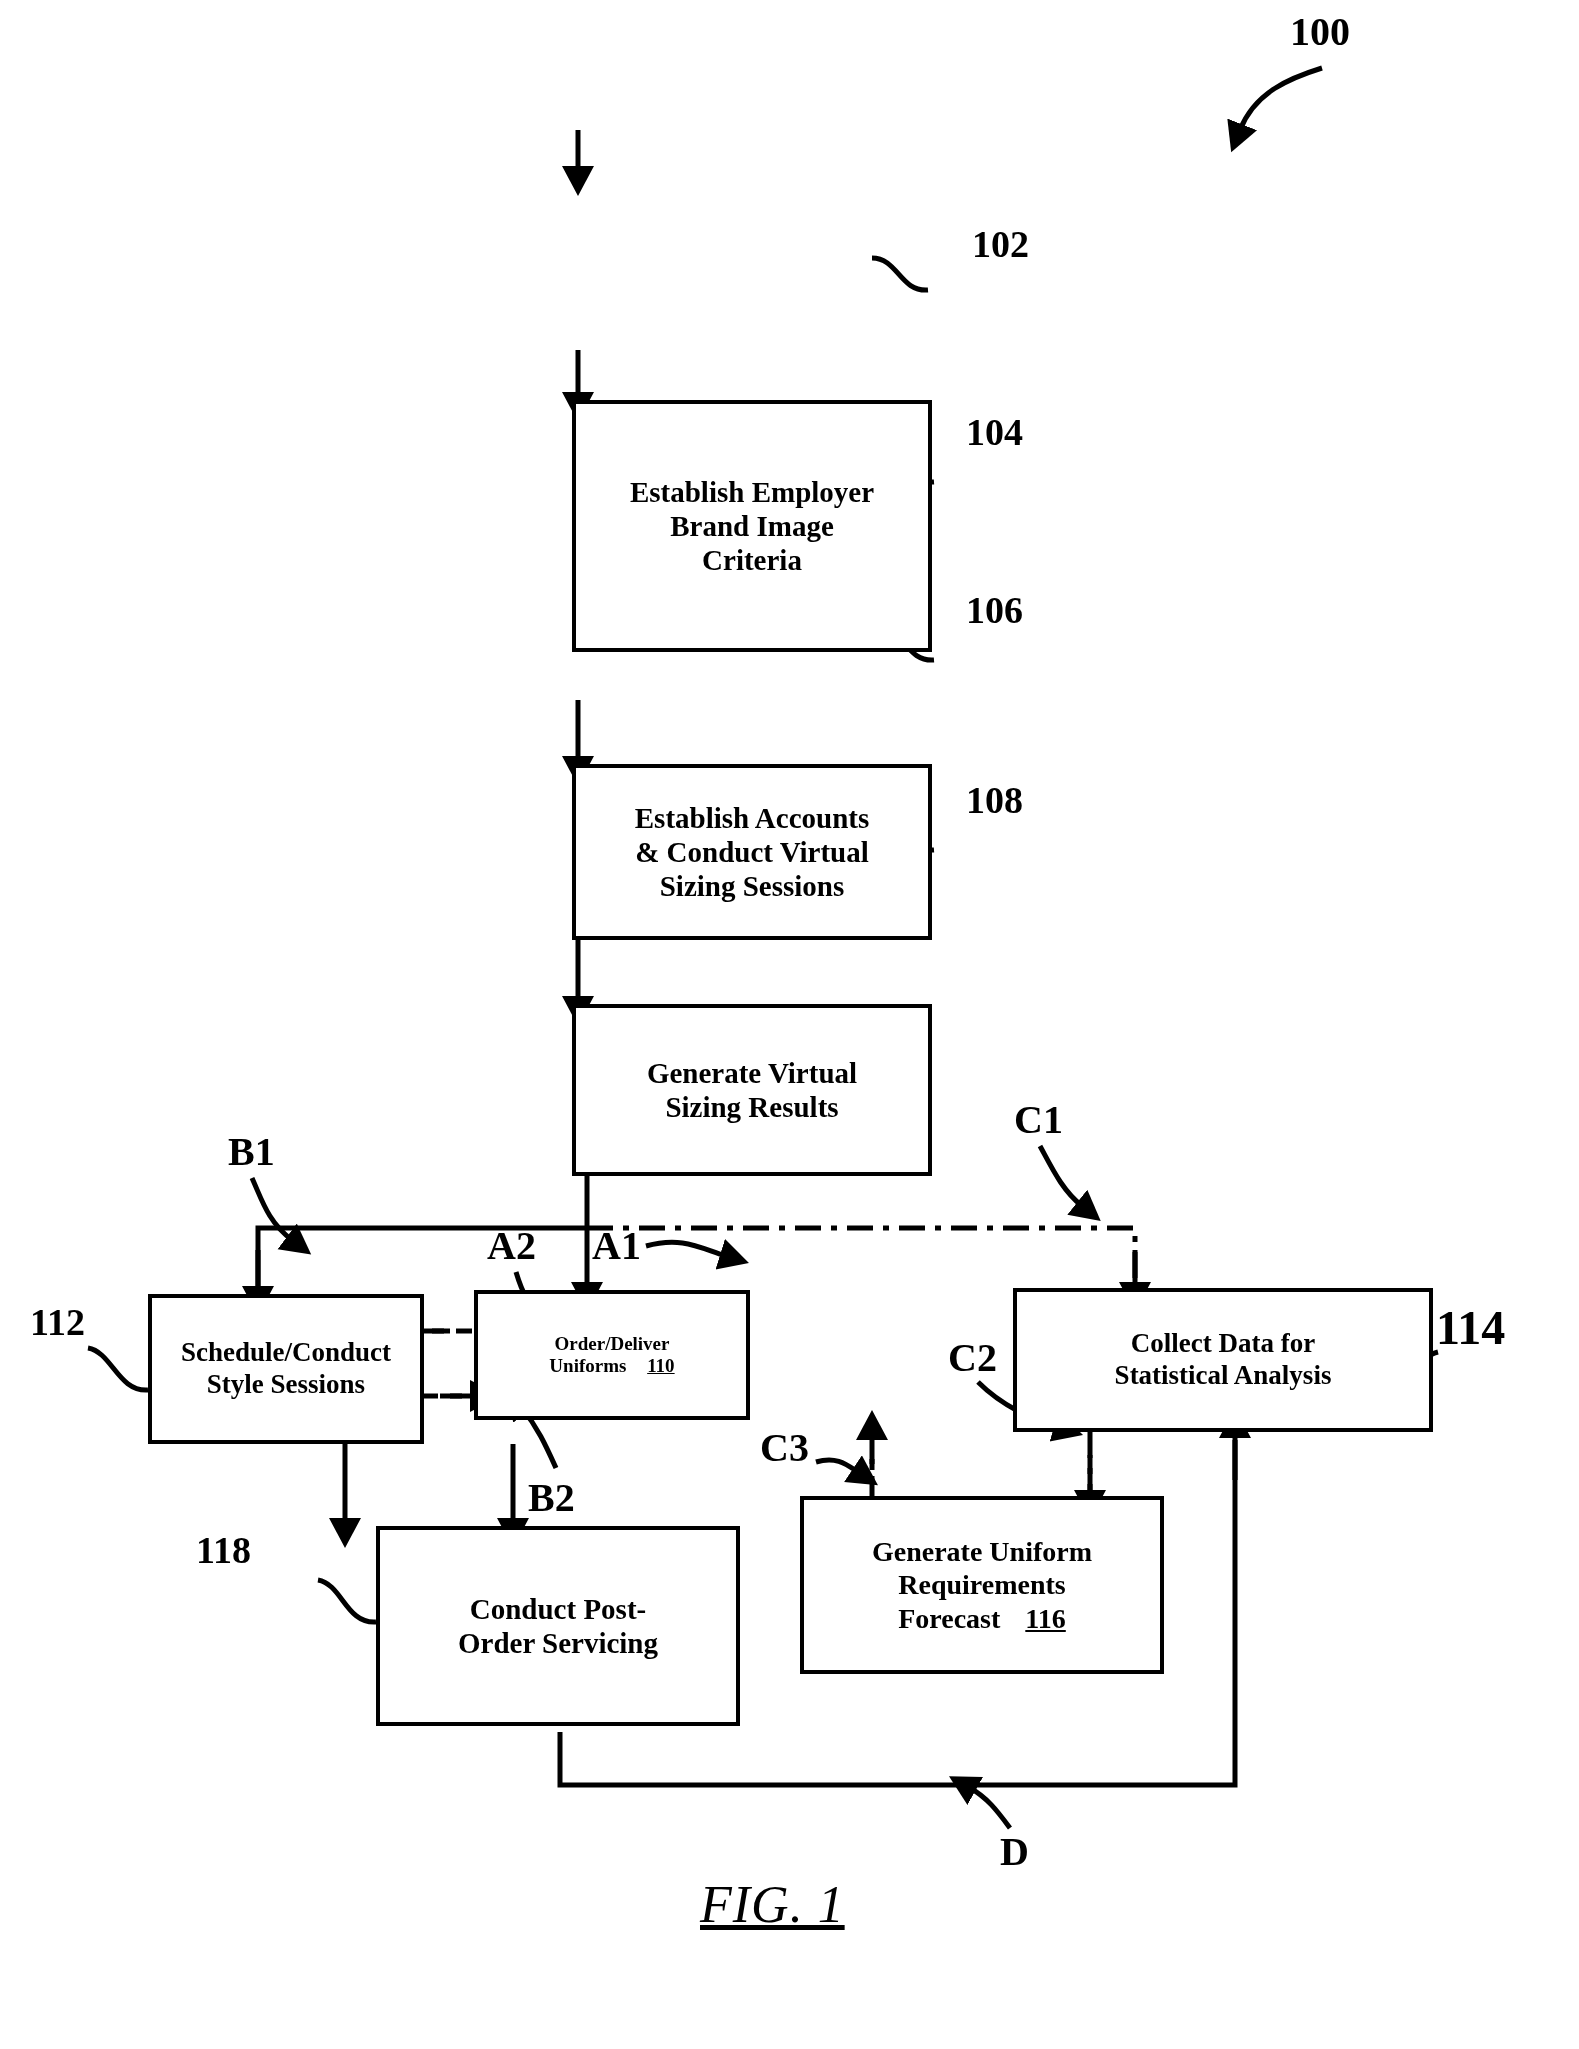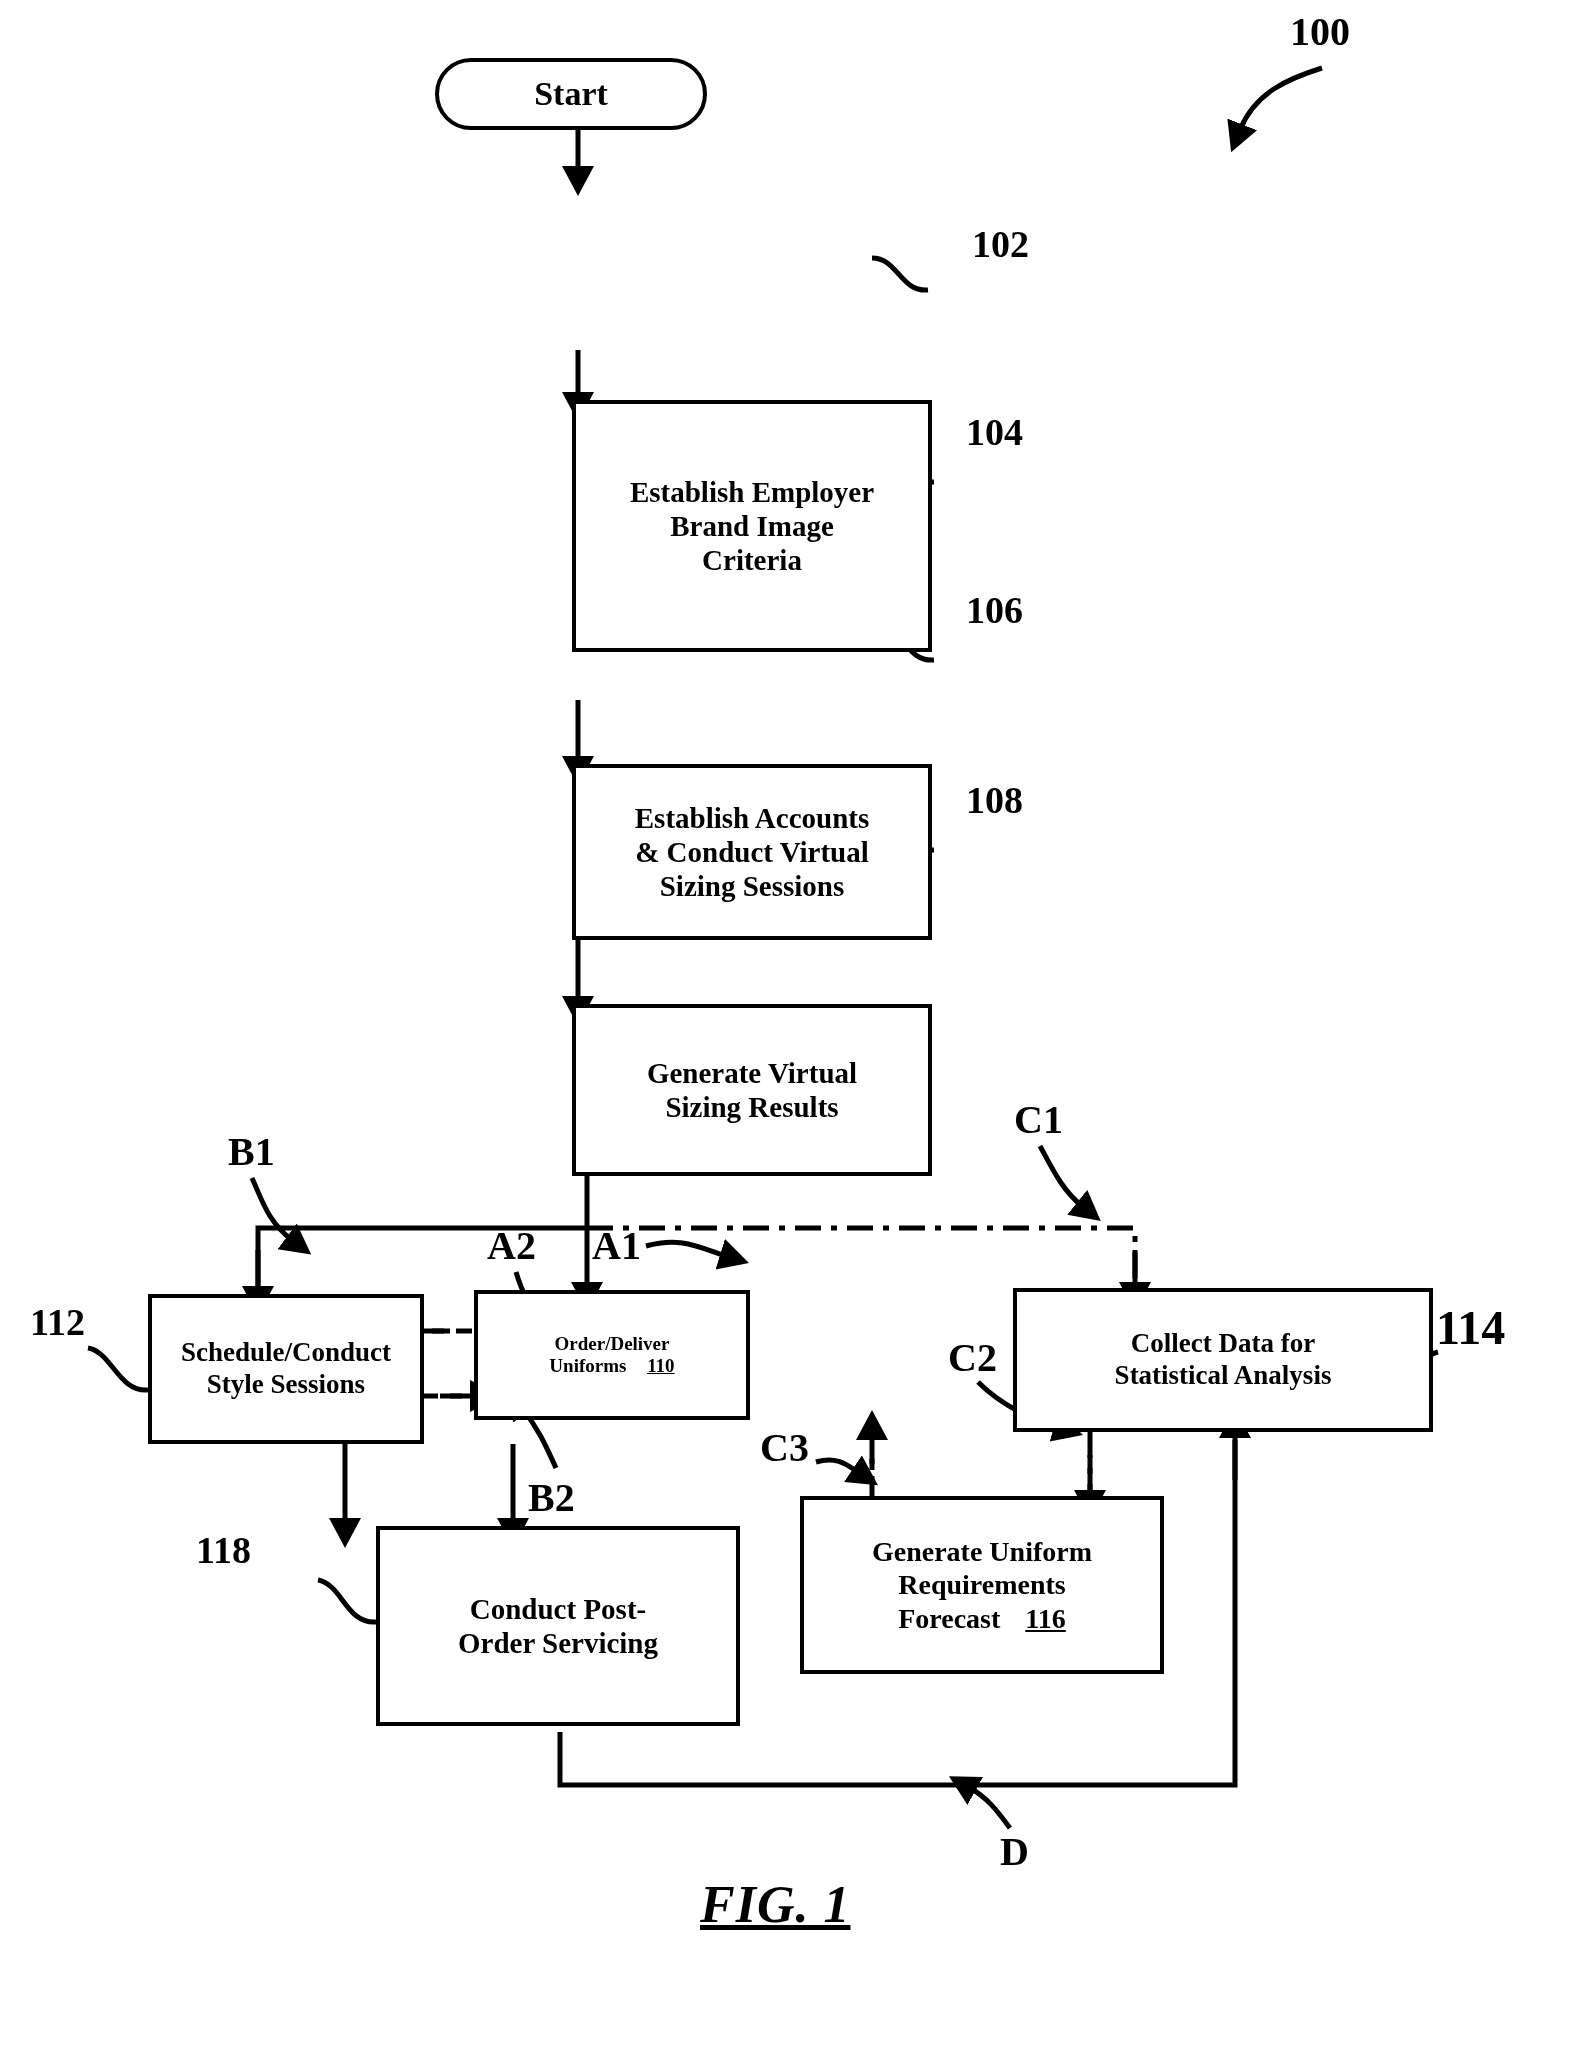--- a/index.html
+++ b/index.html
@@ -7,21 +7,21 @@
        font-family:"Liberation Serif","DejaVu Serif",serif;color:#000;}
   #fig{position:absolute;left:0;top:0;width:1579px;height:2049px;}
   .node{position:absolute;box-sizing:border-box;border:4px solid #000;background:#fff;
         display:flex;flex-direction:column;align-items:center;justify-content:center;
         text-align:center;font-weight:bold;line-height:1.18;}
   .pill{border-radius:60px;}
   .node .ln{display:block;white-space:nowrap;}
   .reflabel{position:absolute;font-weight:bold;white-space:nowrap;}
   .conn{position:absolute;font-weight:bold;white-space:nowrap;}
   .inlineref{text-decoration:underline;font-weight:bold;}
-  .figcap{position:absolute;font-style:italic;font-weight:bold;
+  .figcap{position:absolute;font-style:italic;font-weight:normal;
           text-decoration:underline;white-space:nowrap;letter-spacing:1px;}
   svg{position:absolute;left:0;top:0;width:1579px;height:2049px;overflow:visible;}
 </style>
 </head>
 <body>
 
 <div id="fig">
 
   <svg viewBox="0 0 1579 2049">
     <defs>
@@ -97,23 +97,20 @@
       <path d="M516,1272 C522,1292 528,1306 548,1322" marker-end="url(#ah)"></path>
       <path d="M646,1246 C682,1236 700,1248 726,1256" marker-end="url(#ah)"></path>
       <path d="M1040,1146 C1052,1168 1062,1190 1082,1206" marker-end="url(#ah)"></path>
       <path d="M978,1382 C996,1400 1020,1416 1060,1428" marker-end="url(#ah)"></path>
       <path d="M816,1462 C836,1456 846,1464 858,1472" marker-end="url(#ah)"></path>
       <path d="M556,1468 C546,1446 538,1428 522,1408" marker-end="url(#ah)"></path>
       <path d="M1010,1828 C998,1812 988,1798 970,1788" marker-end="url(#ah)"></path>
     </g>
   </svg>
 
-  <div class="node pill" style="left:435px;top:58px;width:272px;height:72px;font-size:34px;">
-    <span class="ln">Start</span>
-  </div>
 
 
   <div class="node" style="left:572px;top:400px;width:360px;height:252px;font-size:29px;">
     <span class="ln">Establish Employer</span>
     <span class="ln">Brand Image</span>
     <span class="ln">Criteria</span>
   </div>
 
   <div class="node" style="left:572px;top:764px;width:360px;height:176px;font-size:29px;">
     <span class="ln">Establish Accounts</span>

